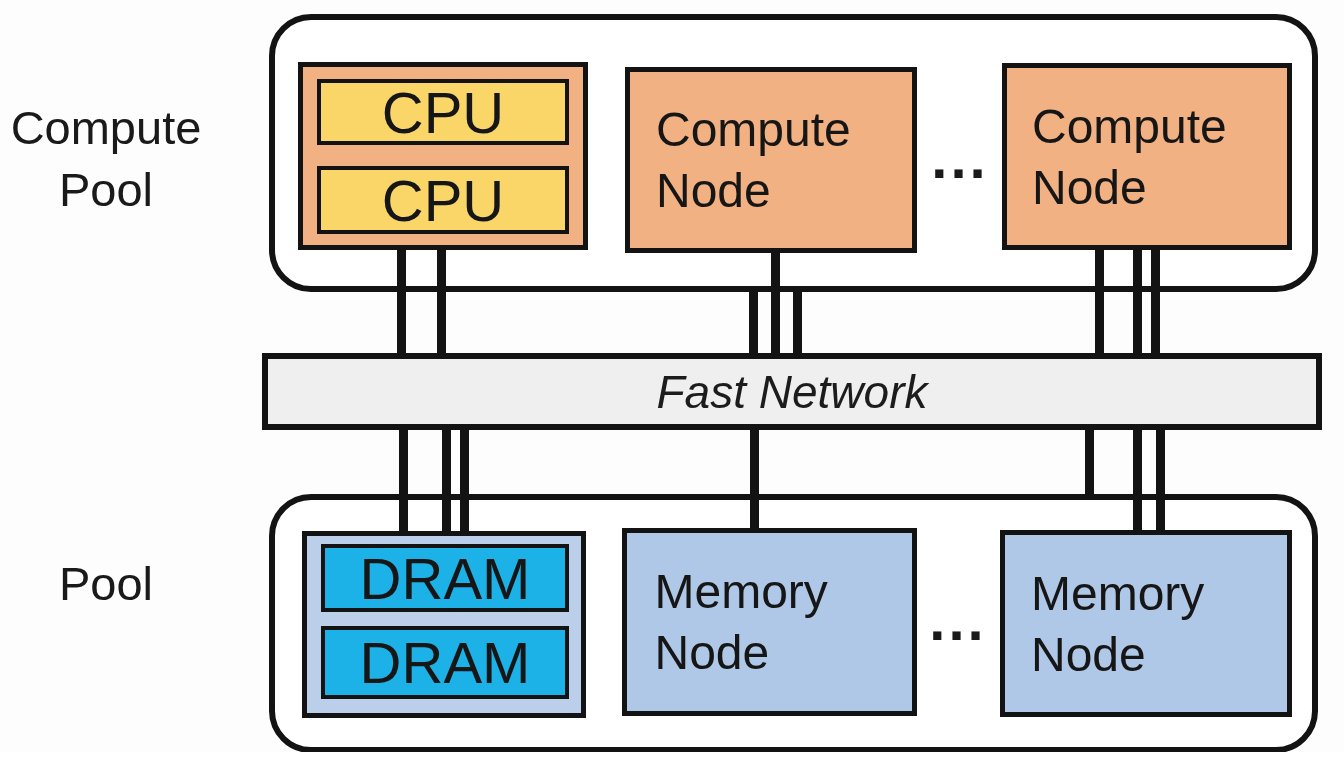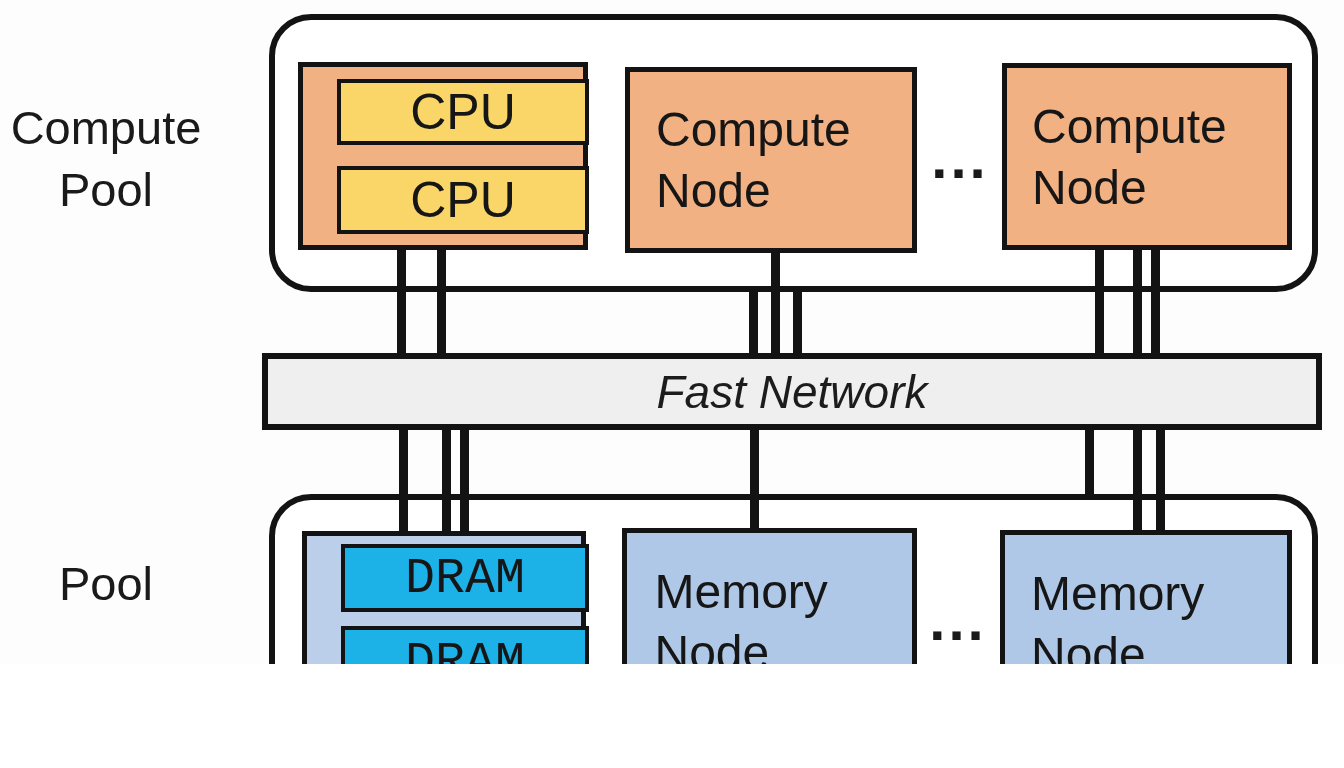--- a/index.html
+++ b/index.html
@@ -1,17 +1,17 @@
 <!DOCTYPE html>
 <html style="--orange: #F2B183; --yellow: #FAD669; --cyan: #1CB2E8; --memory-blue: #AFC8E8; --dram-container-blue: #BCCFEA; --network-gray: #EFEFEF; --line-black: #131313; --text-black: #161616;"><head>
 <meta charset="utf-8">
 <style>
   html,body{margin:0;padding:0;background:#fff;}
   #stage{
-    position:relative;width:1344px;height:664px;background:#fdfdfd;
+    position:relative;width:1344px;height:752px;background:#fdfdfd;
     font-family:"Liberation Sans",sans-serif;color:var(--text-black,#161616);
     overflow:hidden;
   }
   
   .pool{
     position:absolute;background:#fff;border:6px solid var(--line-black,#131313);
     border-radius:42px;box-sizing:border-box;z-index:1;
   }
   #compute-pool{left:269px;top:14px;width:1049px;height:278px;}
   #memory-pool{left:269px;top:494px;width:1049px;height:259px;}
@@ -42,27 +42,26 @@
   #cpu-node{left:298px;top:62px;width:290px;height:188px;}
   #compute-node-2{left:625px;top:67px;width:292px;height:186px;}
   #compute-node-3{left:1002px;top:63px;width:290px;height:187px;}
   #dram-node{left:302px;top:531px;width:284px;height:187px;background:var(--dram-container-blue,#bccfea);}
   #memory-node-2{left:622px;top:528px;width:295px;height:188px;}
   #memory-node-3{left:1000px;top:530px;width:292px;height:187px;}
   
   .chip{
     position:absolute;left:14px;border:4px solid var(--line-black,#131313);
     box-sizing:border-box;display:flex;align-items:center;justify-content:center;
-    font-size:50px;
-    margin-left:20px;
+    font-size:58px;
   }
   .cpu-chip{width:252px;background:var(--yellow,#fad669);}
   #cpu-box-1{top:12px;height:66px;}
   #cpu-box-2{top:99px;height:68px;}
-  .dram-chip{width:248px;background:var(--cyan,#1cb2e8);font-family:Liberation Mono, monospace;}
+  .dram-chip{width:248px;background:var(--cyan,#1cb2e8);}
   #dram-box-1{top:8px;height:68px;}
   #dram-box-2{top:90px;height:73px;}
   
   .dots{
     position:absolute;width:86px;height:44px;display:flex;align-items:center;
     justify-content:center;font-size:58px;font-weight:bold;letter-spacing:3px;
     line-height:10px;z-index:3;color:#1a1a1a;
   }
   #compute-dots{left:917px;top:136px;}
   #memory-dots{left:915px;top:598px;}

